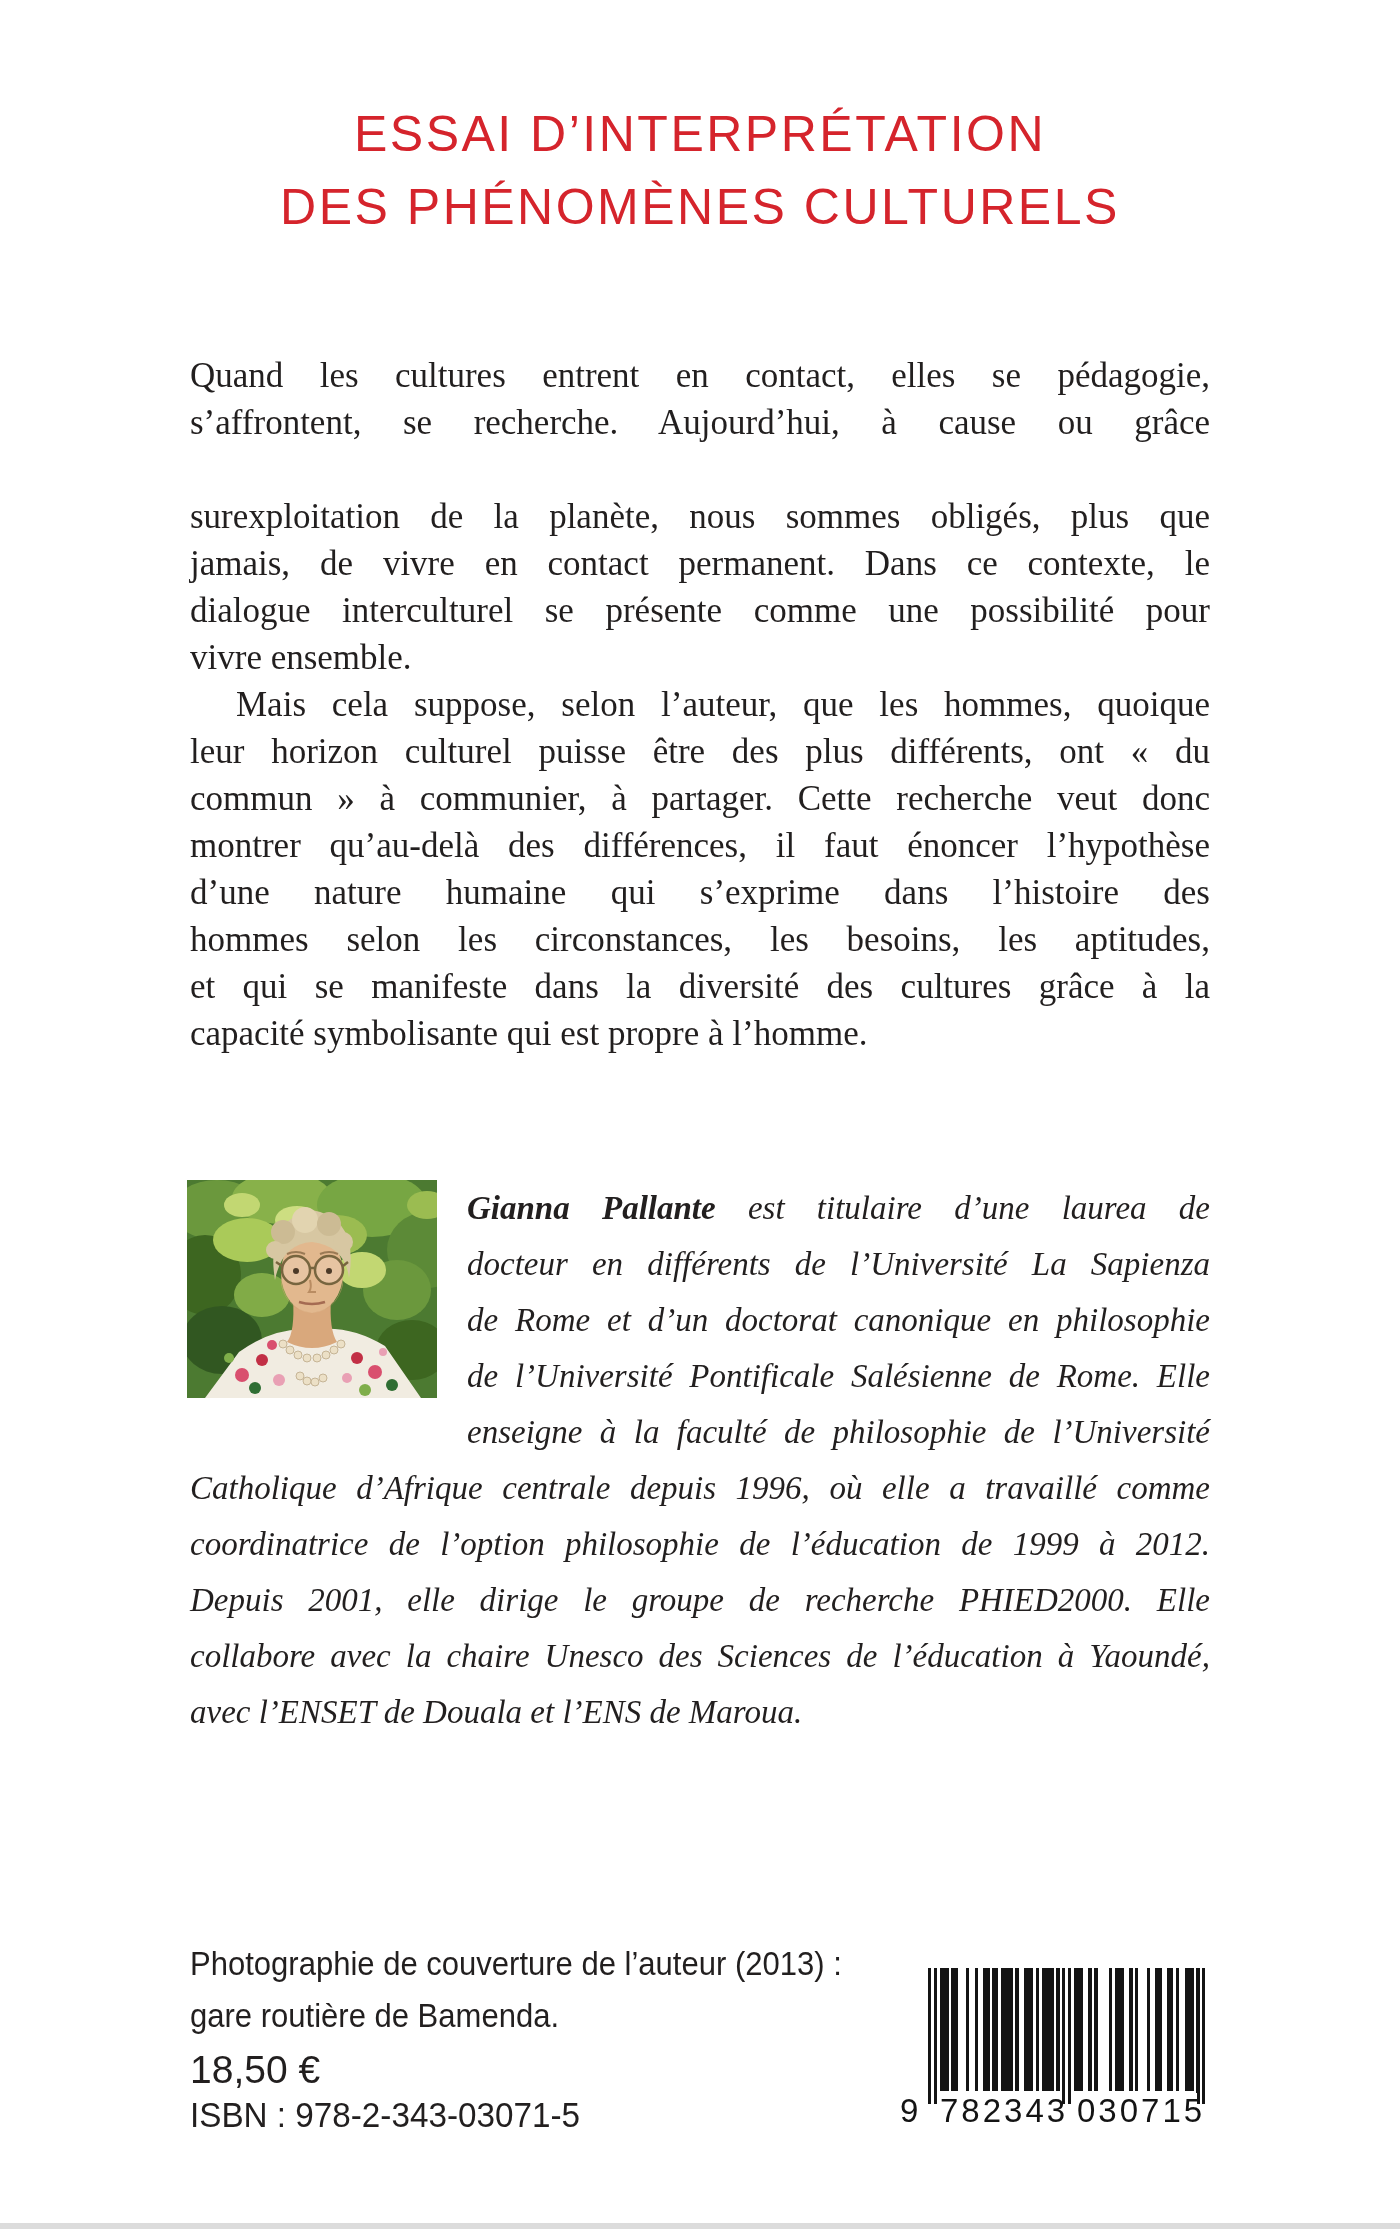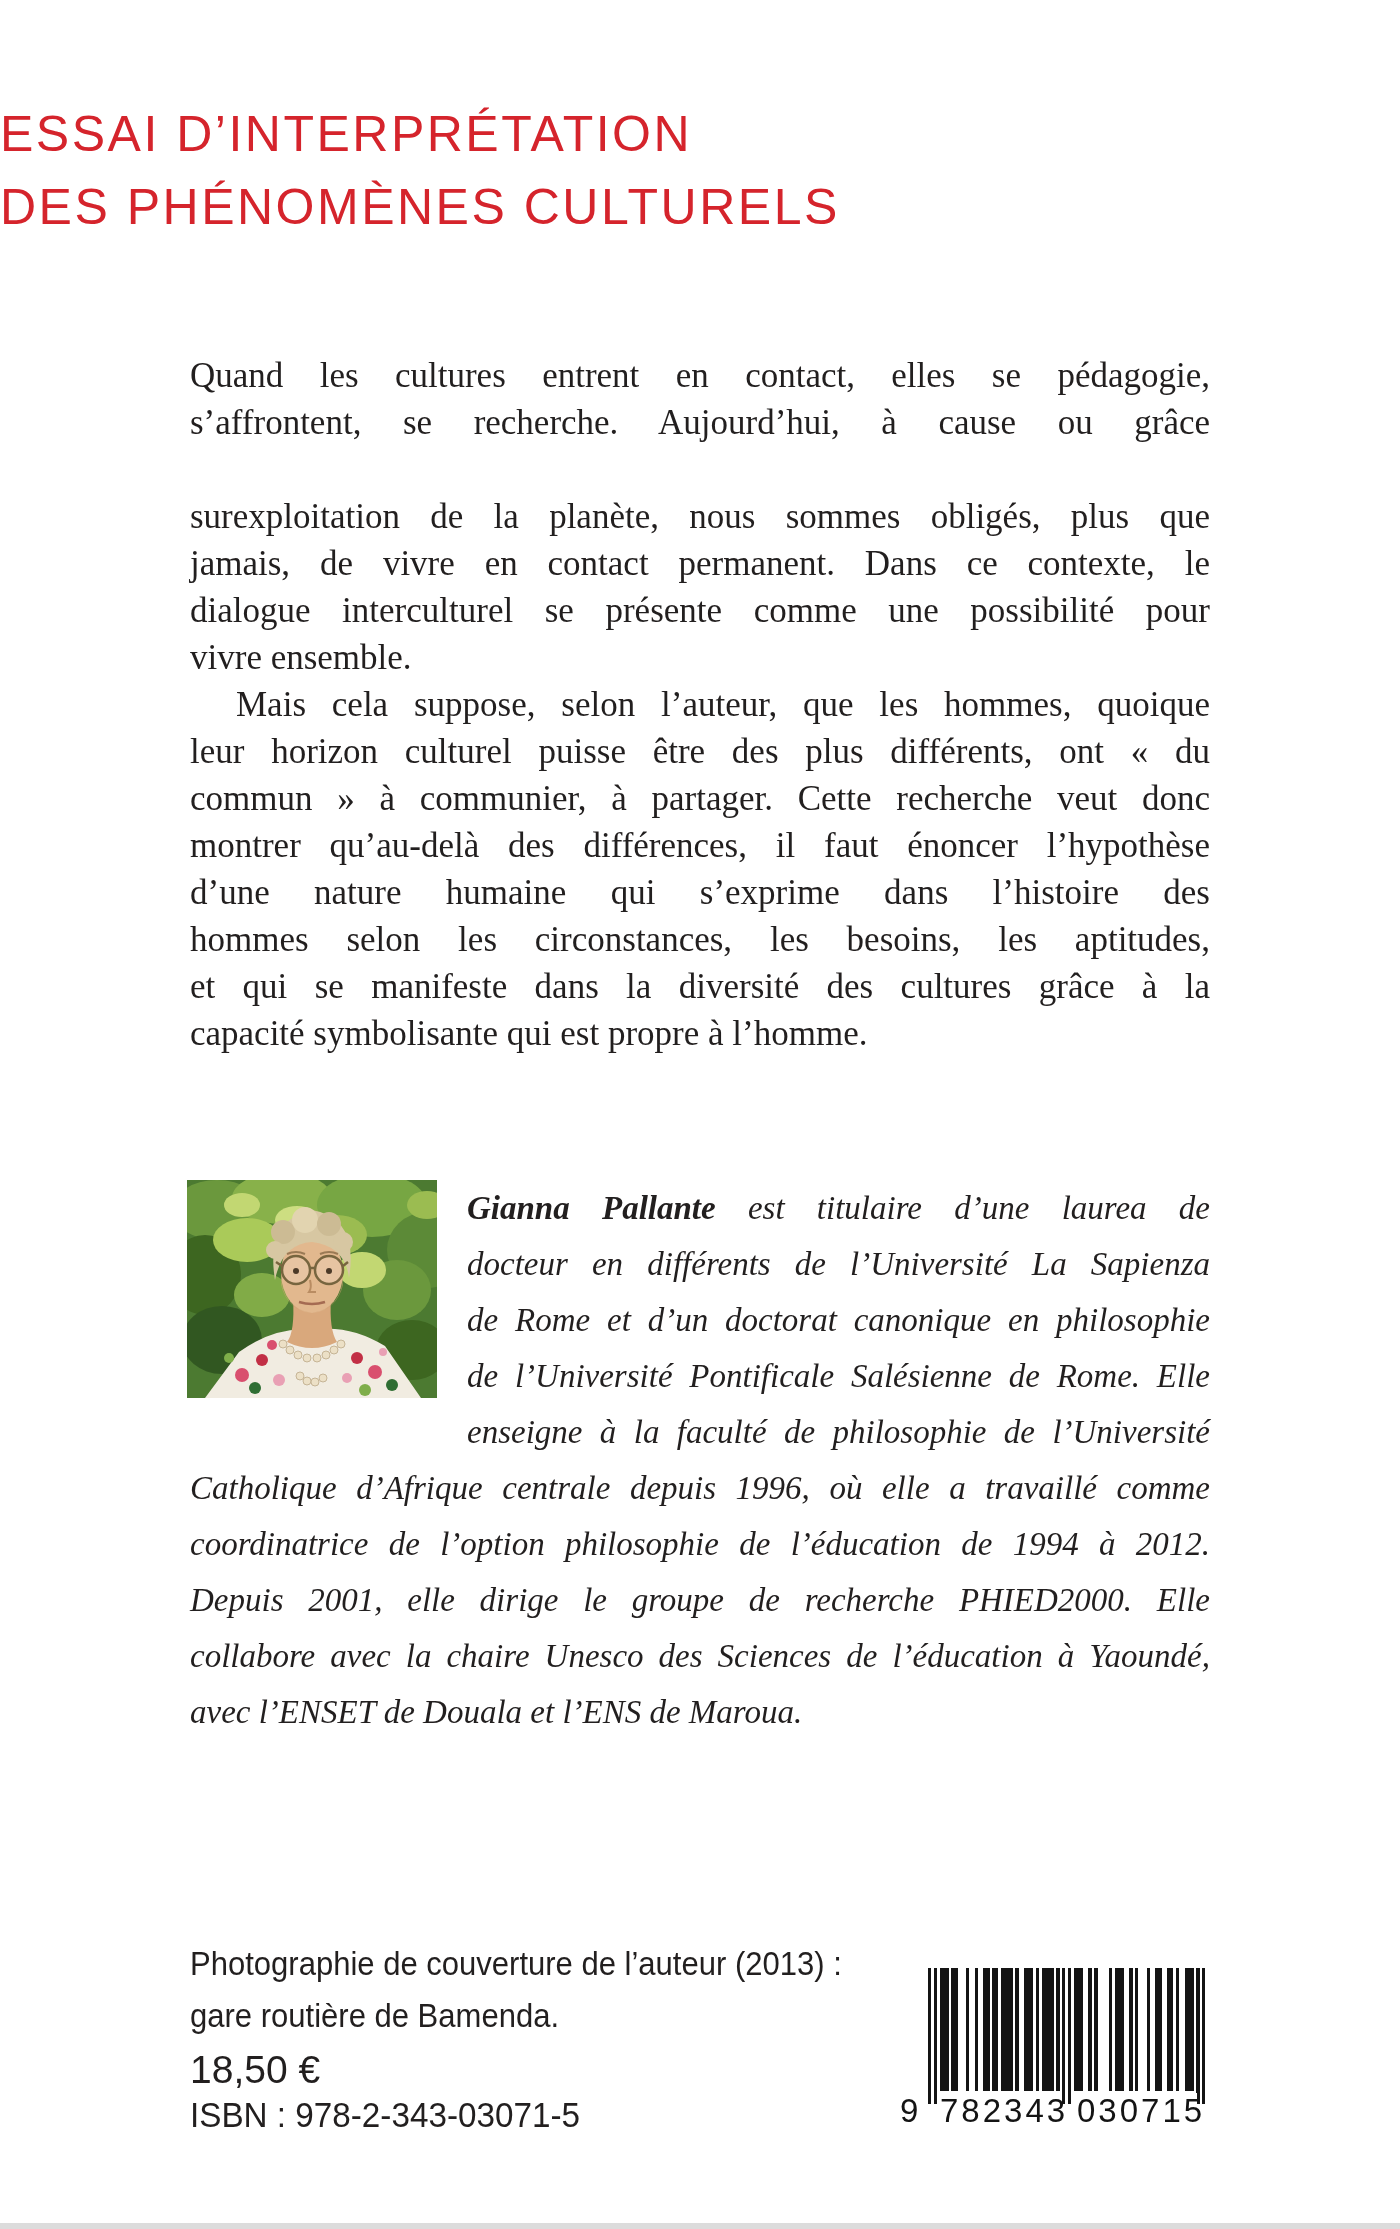--- a/index.html
+++ b/index.html
@@ -6,21 +6,21 @@
   .page{
     position:relative;
     width:1400px;height:2229px;
     background:#ffffff;
     overflow:hidden;
     font-family:"Liberation Serif", serif;
   }
   
   .title{
     position:absolute;top:98px;left:0;width:1400px;
-    text-align:left;
+    text-align:center;
     font-family:"Liberation Sans", sans-serif;
     font-weight:500;
     font-size:50px;line-height:73px;
     letter-spacing:2.5px;
   }
   
   .jline{
     position:absolute;
     left:190px;width:1020px;height:47px;
     font-size:35px;line-height:47px;
@@ -193,21 +193,21 @@
   </svg>
 
   <div class="bline bindent" style="top:1180px">
     <span class="bio-name">Gianna Pallante</span><span> est titulaire d’une laurea de</span>
   </div>
   <div class="bline bindent" style="top:1236px">docteur en différents de l’Université La Sapienza</div>
   <div class="bline bindent" style="top:1292px">de Rome et d’un doctorat canonique en philosophie</div>
   <div class="bline bindent" style="top:1348px">de l’Université Pontificale Salésienne de Rome. Elle</div>
   <div class="bline bindent" style="top:1404px">enseigne à la faculté de philosophie de l’Université</div>
   <div class="bline bfull" style="top:1460px">Catholique d’Afrique centrale depuis 1996, où elle a travaillé comme</div>
-  <div class="bline bfull" style="top:1516px">coordinatrice de l’option philosophie de l’éducation de 1994 à 2012.</div>
+  <div class="bline bfull" style="top:1516px">coordinatrice de l’option philosophie de l’éducation de 1999 à 2012.</div>
   <div class="bline bfull" style="top:1572px">Depuis 2001, elle dirige le groupe de recherche PHIED2000. Elle</div>
   <div class="bline bfull" style="top:1628px">collabore avec la chaire Unesco des Sciences de l’éducation à Yaoundé,</div>
   <div class="bline bfull lastline" style="top:1684px">avec l’ENSET de Douala et l’ENS de Maroua.</div>
 
   <div class="credit">
     <div>Photographie de couverture de l’auteur (2013) :</div>
     <div>gare routière de Bamenda.</div>
   </div>
 
   <div class="price">18,50 €</div>

